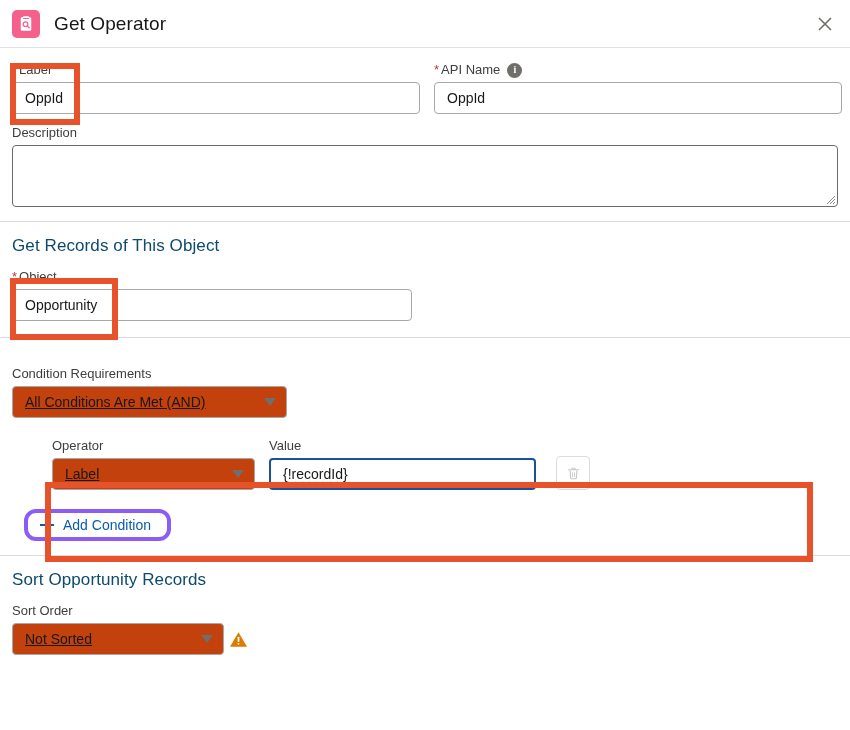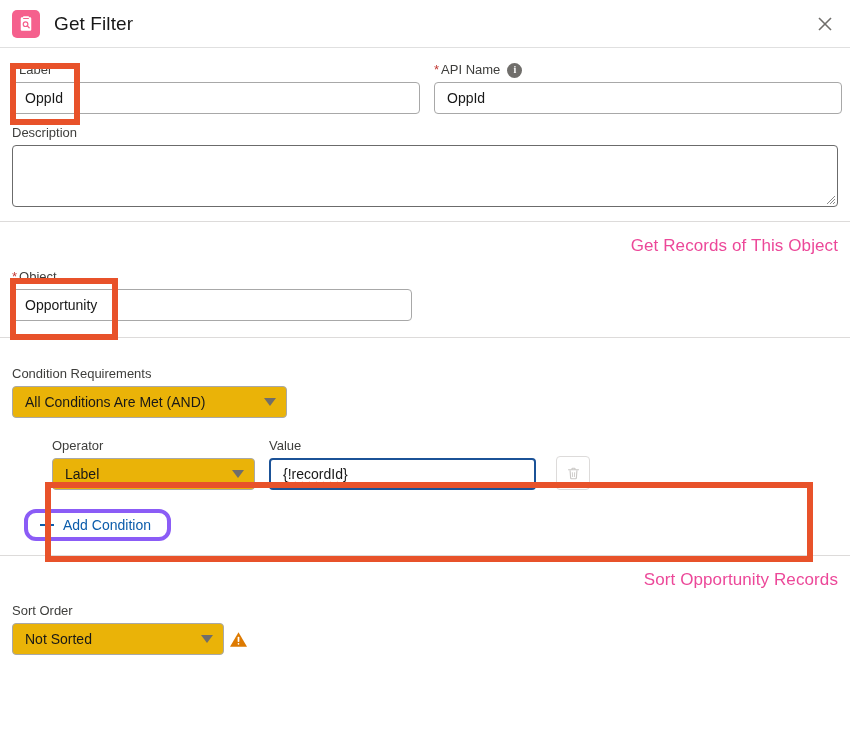--- a/index.html
+++ b/index.html
@@ -97,39 +97,39 @@
     outline: none;
     display: flex;
     align-items: center;
   }
   .input.focused {
     border: 2px solid #1b5297;
     box-shadow: none;
   }
   .section-title {
     font-size: 17px;
-    color: #ec4899;
+    color: #0c4a6e;
     font-weight: 400;
     letter-spacing: 0.1px;
-    text-align: right;
   }
   .select {
     height: 32px;
     border: 1px solid #a8a8a8;
     border-radius: 4px;
-    background: #eab308;
+    background: #c2410c;
     font-size: 14px;
     color: #181818;
     padding: 0 30px 0 12px;
     box-sizing: border-box;
     display: flex;
     align-items: center;
     position: relative;
     cursor: pointer;
     width: 100%;
+    text-decoration: underline;
   }
   .select .chev {
     position: absolute;
     right: 10px;
     top: 50%;
     transform: translateY(-50%);
     width: 0;
     height: 0;
     border-left: 6px solid transparent;
     border-right: 6px solid transparent;
@@ -294,21 +294,21 @@
 
 <div class="modal-header">
   <div class="header-icon">
     <svg width="18" height="18" viewBox="0 0 24 24" aria-hidden="true">
       <path d="M9 1.5h6a1 1 0 0 1 1 1V4H8V2.5a1 1 0 0 1 1-1z" fill="#ffffff"></path>
       <path d="M6.5 3H8v1.2a1 1 0 0 0 1 1h6a1 1 0 0 0 1-1V3h1.5A1.5 1.5 0 0 1 19 4.5v15A1.5 1.5 0 0 1 17.5 21h-11A1.5 1.5 0 0 1 5 19.5v-15A1.5 1.5 0 0 1 6.5 3z" fill="#ffffff"></path>
       <circle cx="11.4" cy="12.2" r="3.1" fill="none" stroke="#f5608d" stroke-width="1.6"></circle>
       <line x1="13.7" y1="14.5" x2="16.2" y2="17" stroke="#f5608d" stroke-width="1.8" stroke-linecap="round"></line>
     </svg>
   </div>
-  <div class="header-title">Get Filter</div>
+  <div class="header-title">Get Operator</div>
   <button class="close-btn" aria-label="Close">
     <svg width="14" height="14" viewBox="0 0 14 14" aria-hidden="true">
       <line x1="1" y1="1" x2="13" y2="13" stroke="#706e6b" stroke-width="1.6"></line>
       <line x1="13" y1="1" x2="1" y2="13" stroke="#706e6b" stroke-width="1.6"></line>
     </svg>
   </button>
 </div>
 
 <div class="section">
   <div class="row-label-api">

